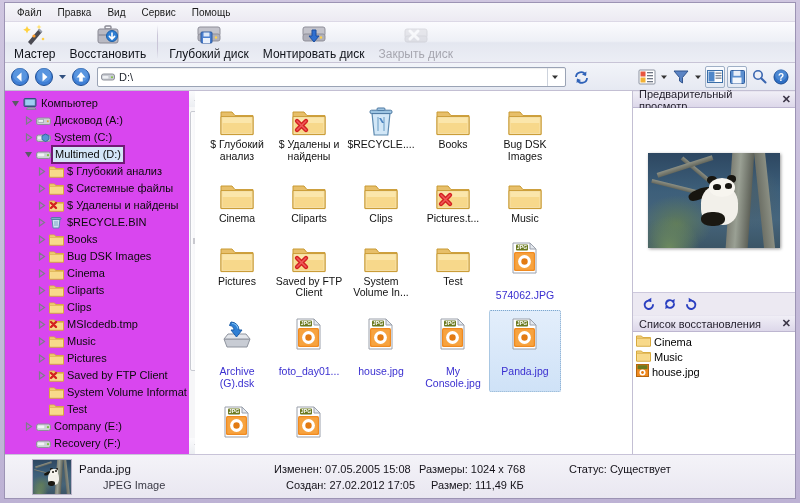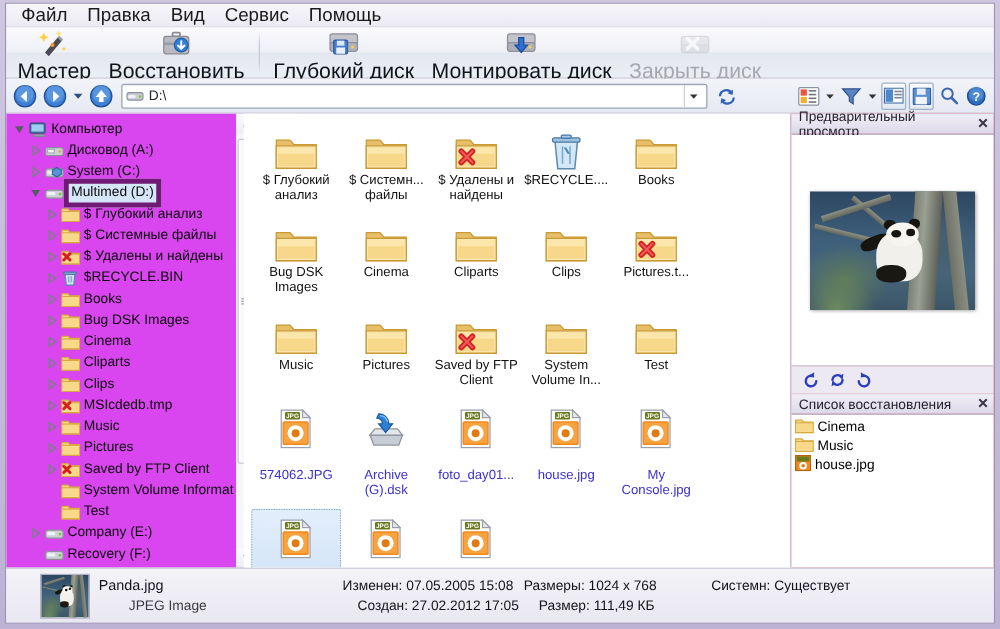--- a/index.html
+++ b/index.html
@@ -25,36 +25,36 @@
   }
 
   
   .menubar {
     height:19px; display:flex; align-items:center;
     background:linear-gradient(180deg,#f6f6fa 0%,#eceaf2 100%);
     border-bottom:1px solid #dcd8e6;
     padding-left:4px;
   }
   .menubar .mi {
-    padding:2px 8px; font-size:15px; color:#1a1a1a; cursor:default;
+    padding:2px 8px; font-size:10px; color:#1a1a1a; cursor:default;
   }
 
   
   .toolbar {
     height:41px; display:flex; align-items:stretch;
     background:linear-gradient(180deg,#fbfbfe 0%,#eef0f6 48%,#e4e7f0 52%,#eceef5 100%);
     border-bottom:1px solid #c8c4d6;
     padding:0 2px;
   }
   .tbtn {
     display:flex; flex-direction:column; align-items:center; justify-content:flex-start;
     padding:2px 7px 0 7px; cursor:default; min-width:44px;
   }
   .tbtn.disabled { cursor:default; }
-  .tbtn .lbl { font-size:17px; color:#10131a; margin-top:1px; white-space:nowrap; }
+  .tbtn .lbl { font-size:12px; color:#10131a; margin-top:1px; white-space:nowrap; }
   .tbtn.disabled .lbl { color:#a7a7b0; }
   .tsep { width:1px; background:linear-gradient(180deg,rgba(0,0,0,0) 0%,#cac6d8 30%,#cac6d8 70%,rgba(0,0,0,0) 100%); margin:3px 4px; }
   .ticon { height:22px; display:flex; align-items:center; justify-content:center; }
 
   
   .addrbar {
     height:28px; display:flex; align-items:center; gap:2px;
     background:linear-gradient(180deg,#f2f4f9 0%,#e6e9f2 100%);
     border-bottom:1px solid #c3bfd3;
     padding:0 4px;
@@ -79,21 +79,21 @@
   
   .body { flex:1; display:flex; min-height:0; background:#ece9f2; }
 
   .treepane {
     width:190px; background:#d946ef; display:flex; 
     border-right:1px solid #c3bfd3;
   }
   .treescrollwrap { flex:1; display:flex; min-height:0; }
   .tree { flex:1; overflow:hidden; padding:4px 0 0 4px; }
   .tnode { display:flex; align-items:center; height:17px; white-space:nowrap; cursor:default; font-size:11px; color:#0b0b0b; }
-  .tnode.sel .tlabel { background:#d4e6f8; border:4px solid #701a75; margin:-1px; }
+  .tnode.sel .tlabel { background:#d4e6f8; border:2px solid #701a75; margin:-1px; }
   .tarrow { width:12px; height:15px; display:flex; align-items:center; justify-content:center; flex:0 0 12px; cursor:pointer; }
   .ticonsm { width:18px; height:15px; display:flex; align-items:center; justify-content:center; flex:0 0 18px; }
   .tlabel { padding:0 2px; line-height:15px; }
 
   .vscroll {
     width:16px; background:#f4f4f6; border-left:1px solid #e1e1e6;
     display:flex; flex-direction:column; align-items:center;
   }
   .sbarrow { width:16px; height:16px; display:flex; align-items:center; justify-content:center; background:linear-gradient(180deg,#fbfbfd,#eceef2); cursor:pointer;}
   .sbtrack { flex:1; background:#f6f6f8; width:16px; position:relative; }
@@ -746,31 +746,20 @@
               </span>
               <span class="fname folder">$ Глубокий анализ</span>
             </div>
             <div class="fitem">
               <span class="ic">
                 <svg width="34" height="29" viewBox="0 0 34 29">
                   <path d="M1 4 h11 l3 3.6 h18 v19 h-32 z" fill="#e7bf6a" stroke="#c99a33"></path>
                   <path d="M1 8.6 h32 v17.8 h-32 z" fill="#fae7b4" stroke="#c99a33"></path>
                   <path d="M2.4 10 h29.2 v15 h-29.2 z" fill="#f7d88b"></path>
                   <path d="M2.4 10 h29.2 v5 h-29.2 z" fill="#fbe6ab"></path>
-                </svg>
-              </span>
-              <span class="fname folder">$ Системн... файлы</span>
-            </div>
-            <div class="fitem">
-              <span class="ic">
-                <svg width="34" height="29" viewBox="0 0 34 29">
-                  <path d="M1 4 h11 l3 3.6 h18 v19 h-32 z" fill="#e7bf6a" stroke="#c99a33"></path>
-                  <path d="M1 8.6 h32 v17.8 h-32 z" fill="#fae7b4" stroke="#c99a33"></path>
-                  <path d="M2.4 10 h29.2 v15 h-29.2 z" fill="#f7d88b"></path>
-                  <path d="M2.4 10 h29.2 v5 h-29.2 z" fill="#fbe6ab"></path>
                   <path d="M5 13 l9 9 M14 13 l-9 9" stroke="#d32020" stroke-width="4.4" stroke-linecap="round"></path>
                   <path d="M5 13 l9 9 M14 13 l-9 9" stroke="#f05a5a" stroke-width="1.6" stroke-linecap="round"></path>
                 </svg>
               </span>
               <span class="fname folder">$ Удалены и найдены</span>
             </div>
             <div class="fitem">
               <span class="ic">
                 <svg width="28" height="30" viewBox="0 0 28 30">
                   <path d="M5 6 h18 l-2.2 22 h-13.6 z" fill="#cfe6f7" stroke="#4f7fa8" stroke-width="1.2" opacity=".92"></path>
@@ -1144,19 +1133,19 @@
       <div class="r">Изменен: 07.05.2005 15:08</div>
       <div class="r">Создан: 27.02.2012 17:05</div>
     </div>
 
     <div class="st-col st-dims">
       <div class="r">Размеры: 1024 x 768</div>
       <div class="r">Размер: 111,49 КБ</div>
     </div>
 
     <div class="st-col st-status">
-      <div class="r">Системн: Существует</div>
+      <div class="r">Статус: Существует</div>
       <div class="r"></div>
     </div>
   </div>
 
 </div>
 </div>
 
 </body></html>

